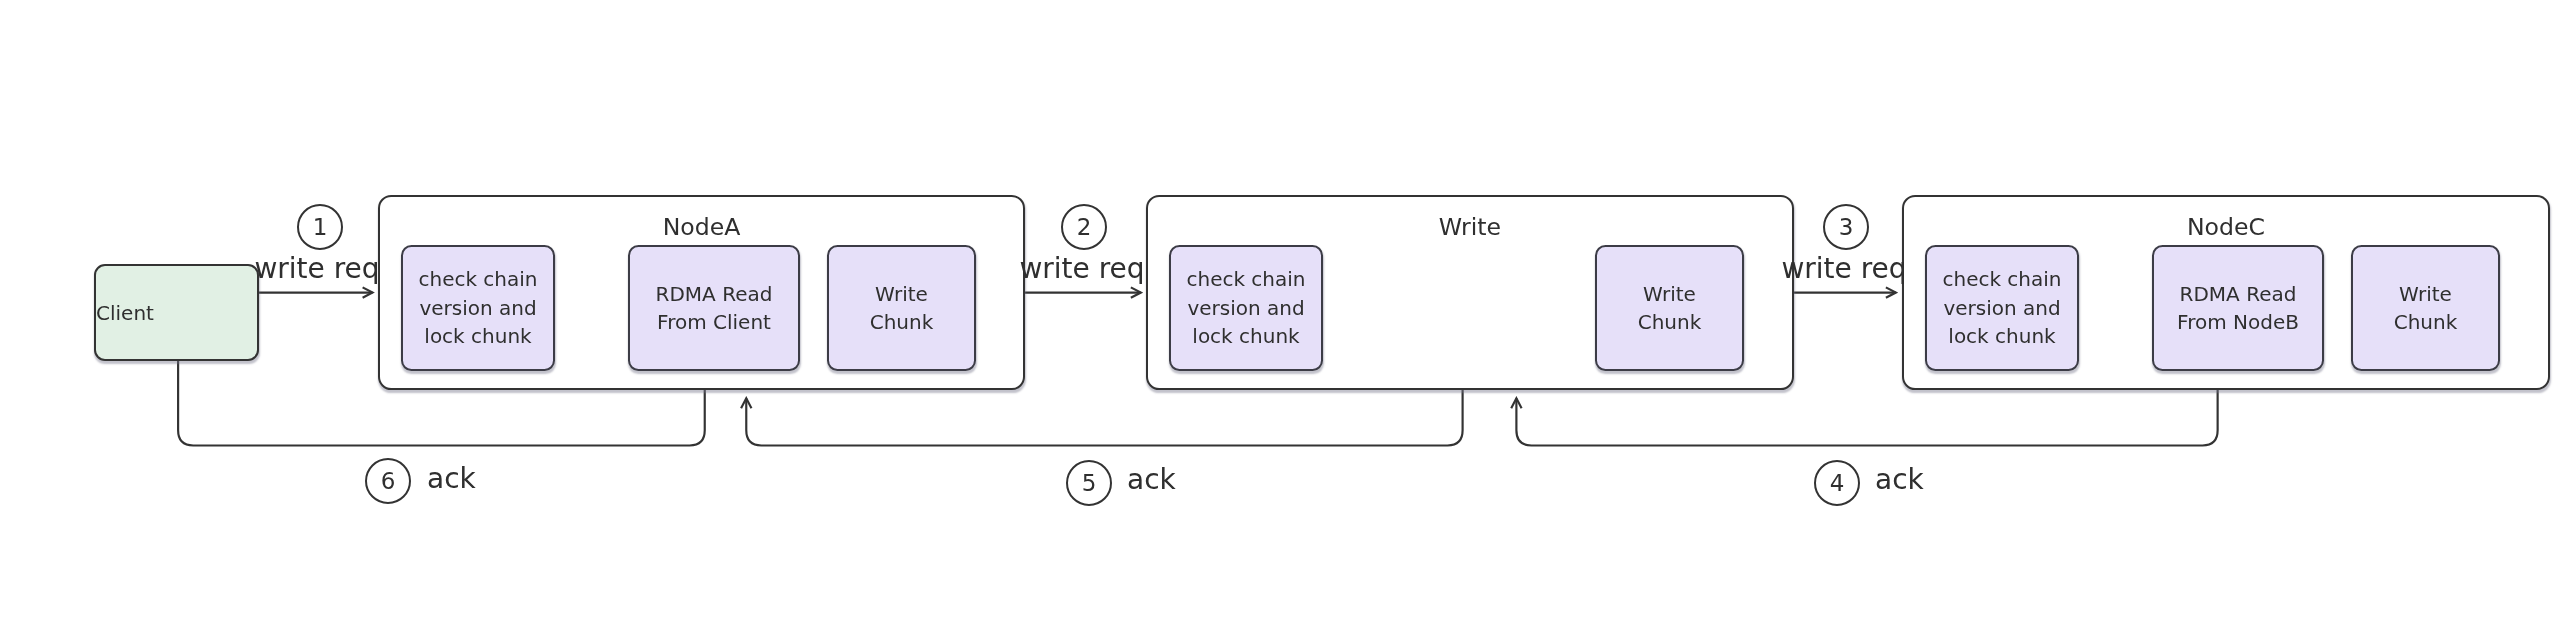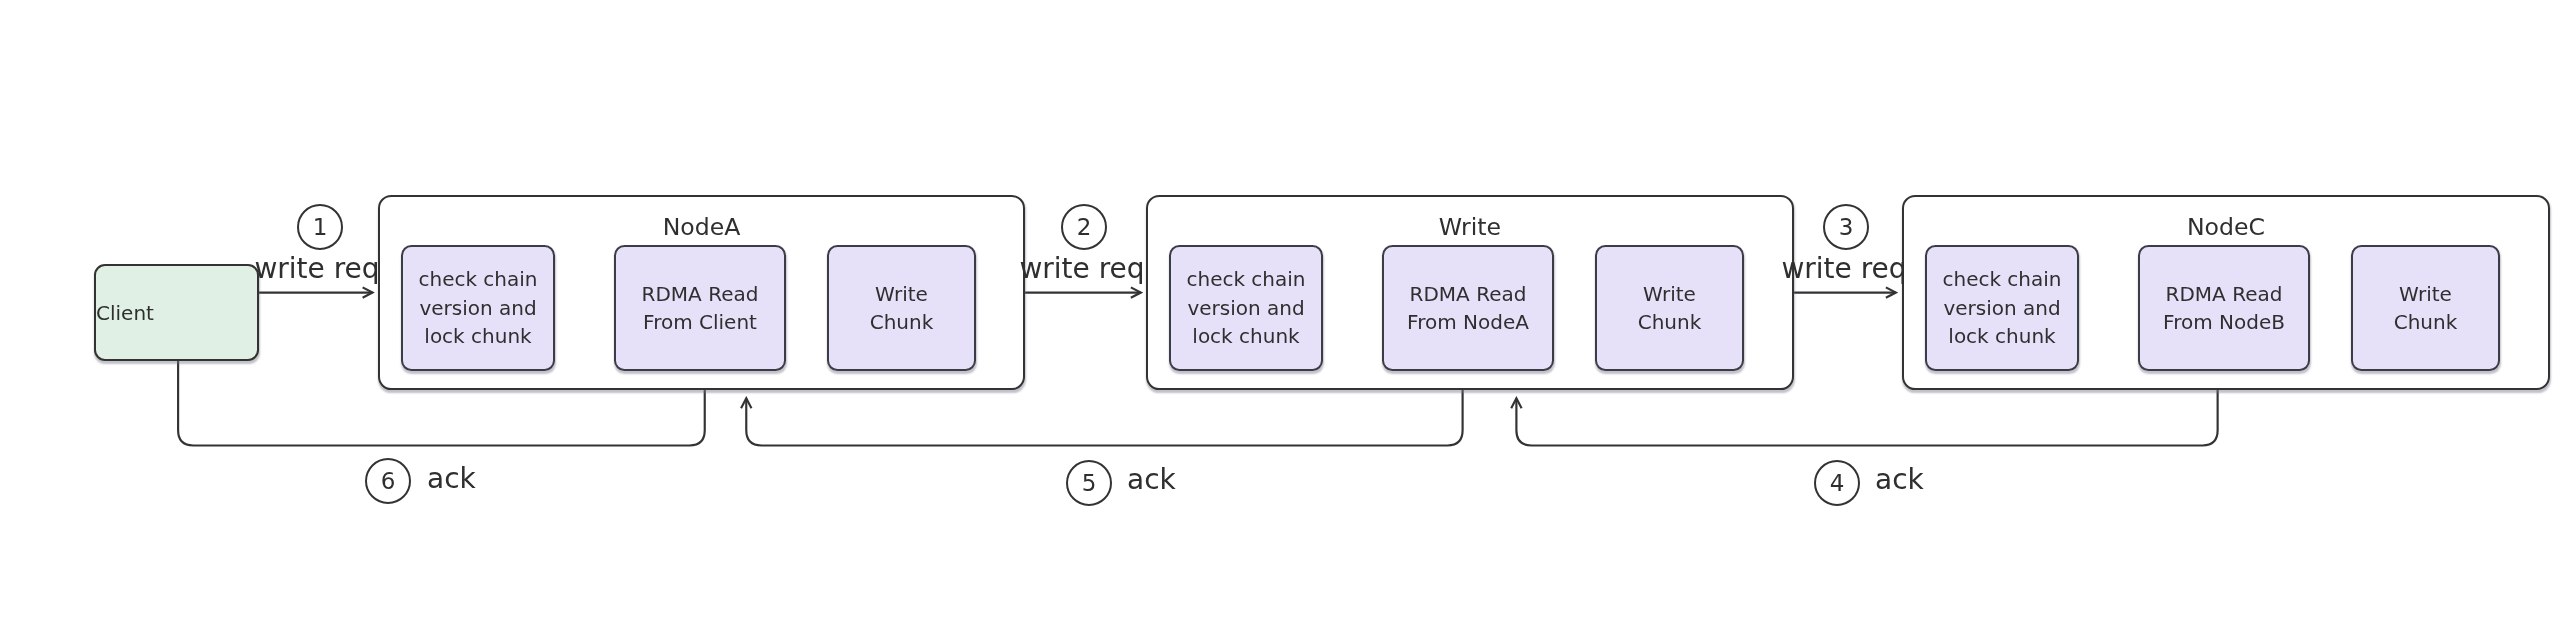--- a/index.html
+++ b/index.html
@@ -49,21 +49,21 @@
     border:2.1px solid #3c3c46;
     border-radius:10.4px;
     box-shadow:0.9px 2.8px 1.9px rgba(120,120,140,.45);
     display:flex;align-items:center;justify-content:center;
     text-align:center;
     font-size:20px;line-height:1.42;
     padding:0 11.3px;
     box-sizing:border-box;
   }
   .step-1{left:21px;width:154px;}
-  .step-2{left:234px;width:172px;}
+  .step-2{left:248px;width:172px;}
   .step-3{left:447px;width:149px;}
   .num-circle{
     position:absolute;width:42px;height:42px;
     border:2.2px solid var(--stroke);
     border-radius:50%;
     background:var(--background);
     display:flex;align-items:center;justify-content:center;
     font-size:23px;
   }
   .edge-label{
@@ -111,21 +111,20 @@
   <div class="node-container node-a">
     <div class="node-title">NodeA</div>
     <div class="step step-1">check chain version and lock chunk</div>
     <div class="step step-2">RDMA Read From Client</div>
     <div class="step step-3">Write Chunk</div>
   </div>
 
   <div class="node-container node-b">
     <div class="node-title">Write</div>
     <div class="step step-1">check chain version and lock chunk</div>
-    <div class="step step-2">RDMA Read From NodeA</div>
     <div class="step step-3">Write Chunk</div>
   </div>
 
   <div class="node-container node-c">
     <div class="node-title">NodeC</div>
     <div class="step step-1">check chain version and lock chunk</div>
     <div class="step step-2">RDMA Read From NodeB</div>
     <div class="step step-3">Write Chunk</div>
   </div>
 

